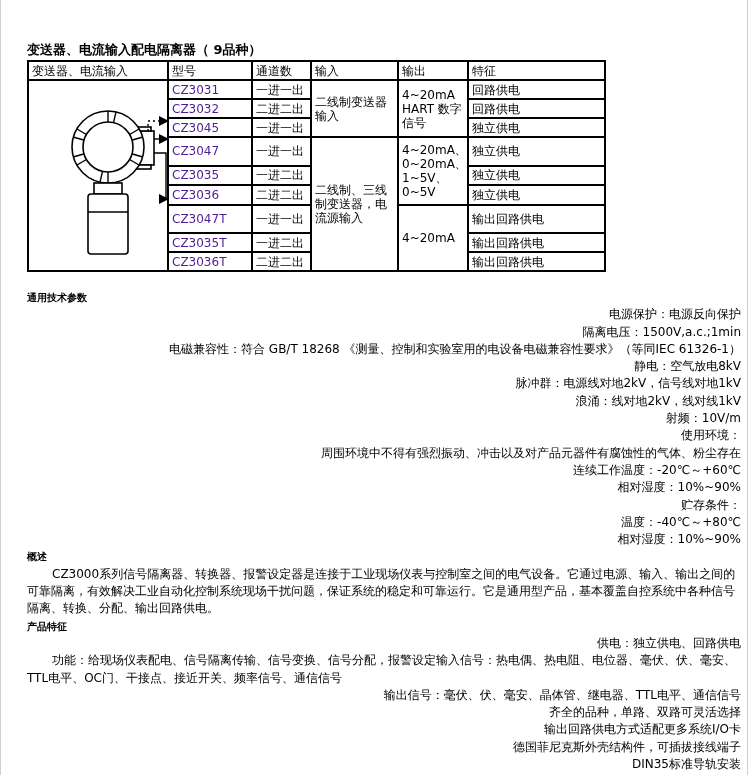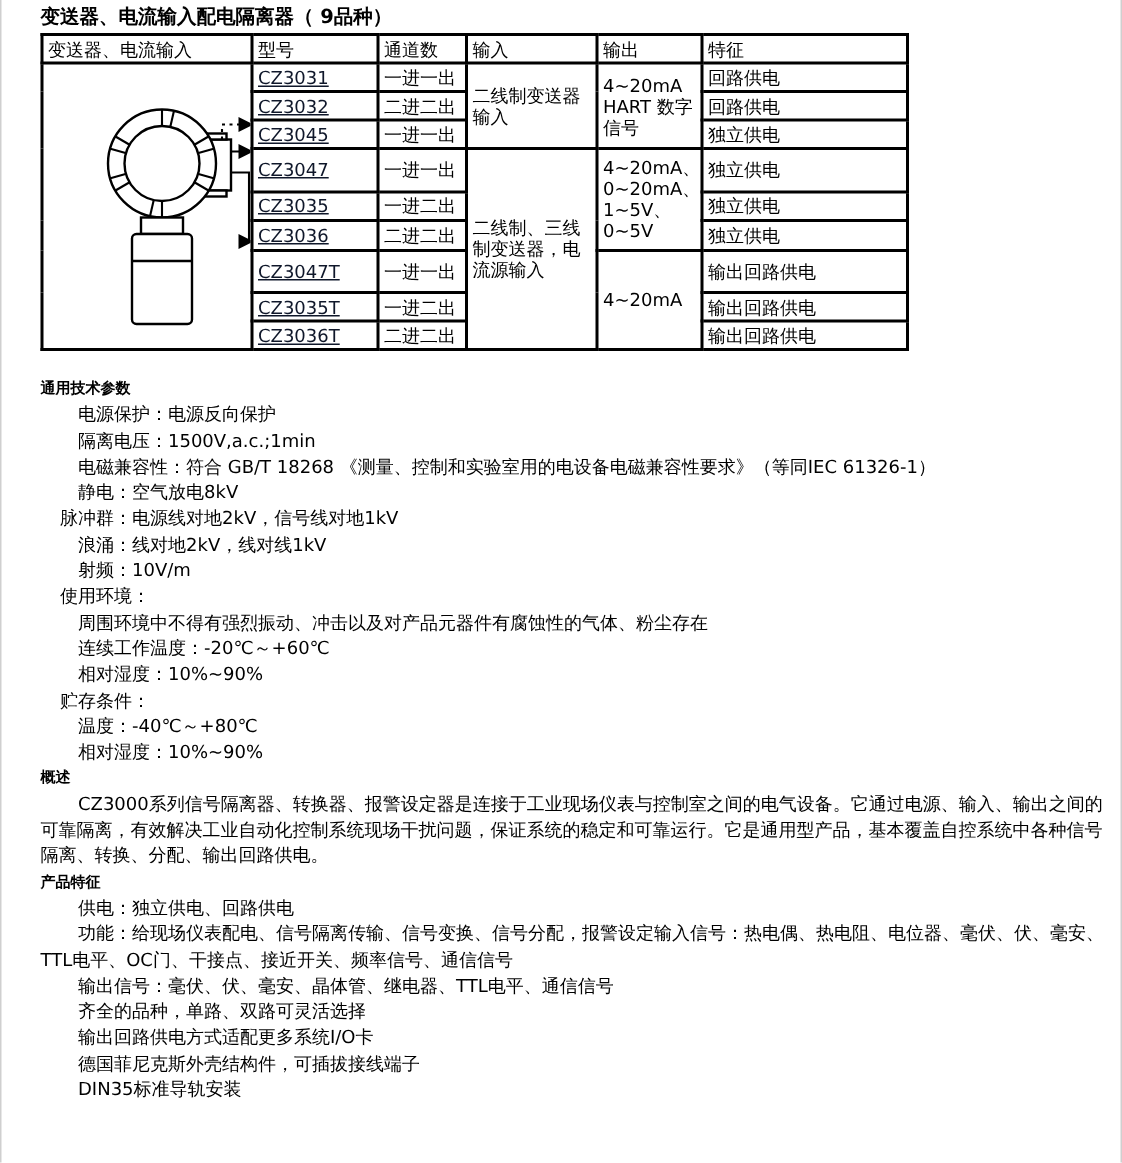--- a/index.html
+++ b/index.html
@@ -2,33 +2,33 @@
 <html><head>
 <meta charset="utf-8">
 <style>
   html,body{margin:0;padding:0;background:#fff;}
   body{
     width:748px;height:775px;position:relative;
     color:#000;font-family:"DejaVu Sans",sans-serif;font-size:12px;
     border-left:1px solid #cfcfcf;border-right:1px solid #cfcfcf;box-sizing:border-box;
     overflow:hidden;
   }
-  .page{padding:4px 6px 0 26px;}
+  .page{padding:4px 6px 0 26px;margin-top:38px;}
   .doc-title{font-size:13px;font-weight:bold;margin:0 0 3px 0;line-height:15px;}
   table.spec{border-collapse:collapse;table-layout:fixed;width:577px;}
   table.spec td,table.spec th{
     border:2px solid #000;padding:0 3px;text-align:left;vertical-align:middle;
     font-weight:normal;font-size:12px;line-height:14px;height:17px;
     overflow:hidden;
   }
   table.spec th{font-weight:normal;}
-  .model a{color:#0f172a;text-decoration:underline;cursor:pointer;}
+  .model a{color:#4c1d95;cursor:pointer;}
   td.diagram{padding:2px;vertical-align:middle;text-align:left;}
   .textblock{margin-top:17px;}
-  .tline{line-height:17.3px;}
+  .tline{line-height:17.3px;text-align:right;}
   .hline{font-weight:bold;font-size:10px;line-height:17.3px;}
   .l1{padding-left:13px;}
   .l2{padding-left:25px;}
   .para{margin:0;text-indent:25px;line-height:17.3px;}
 </style>
 </head>
 <body>
 
 <div class="page">
 

